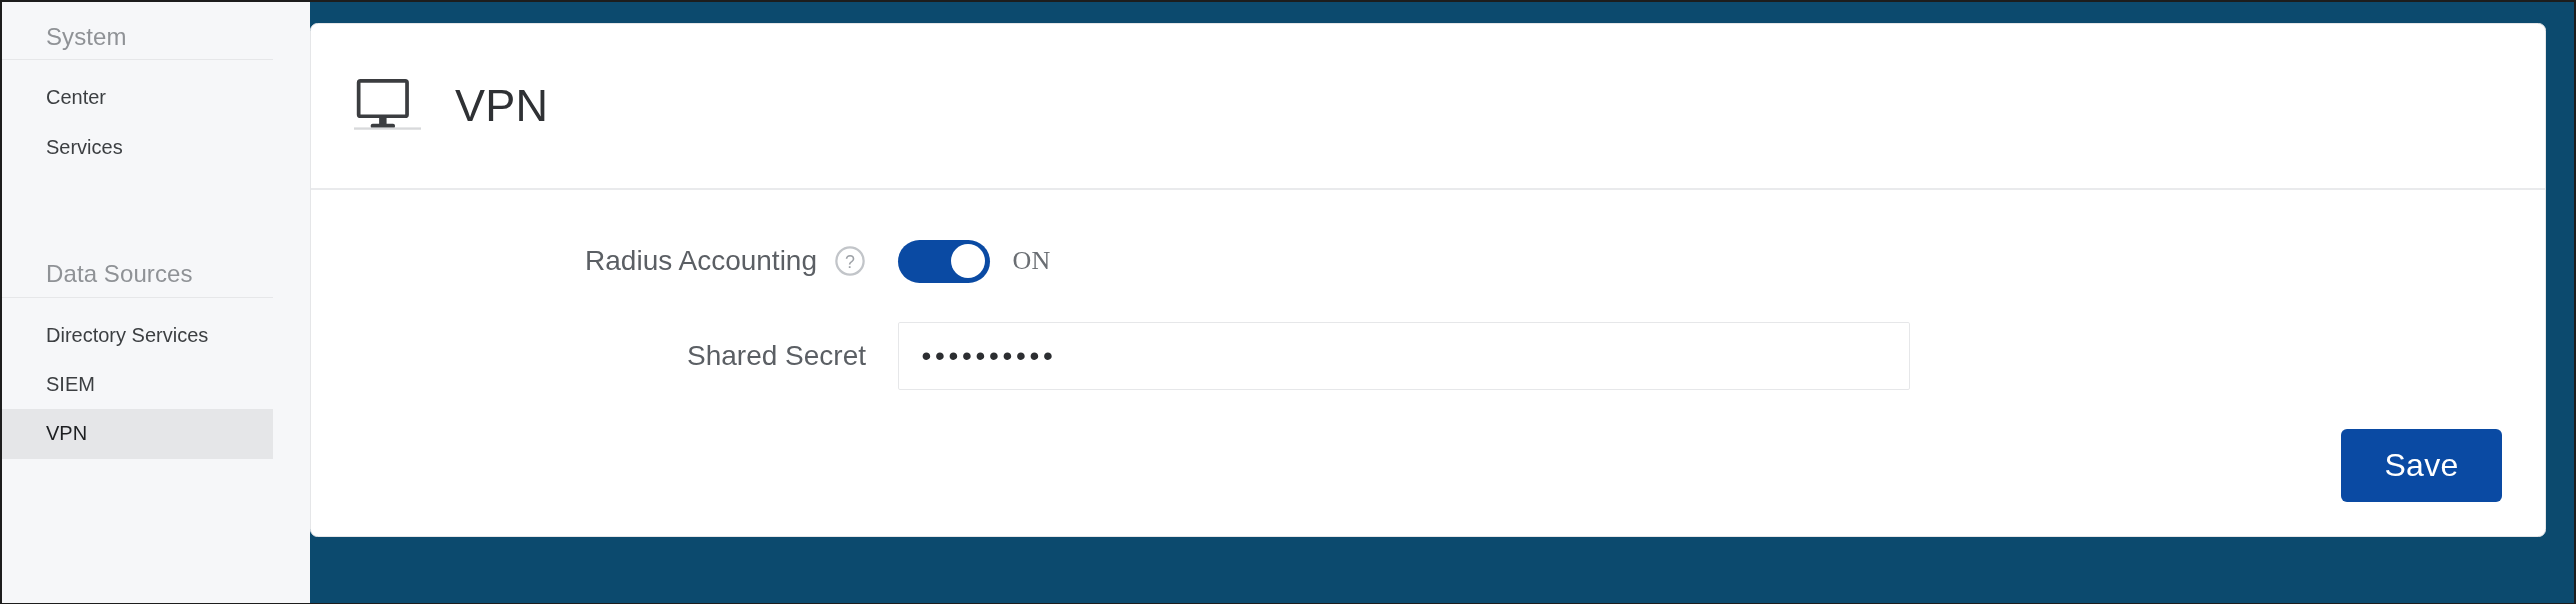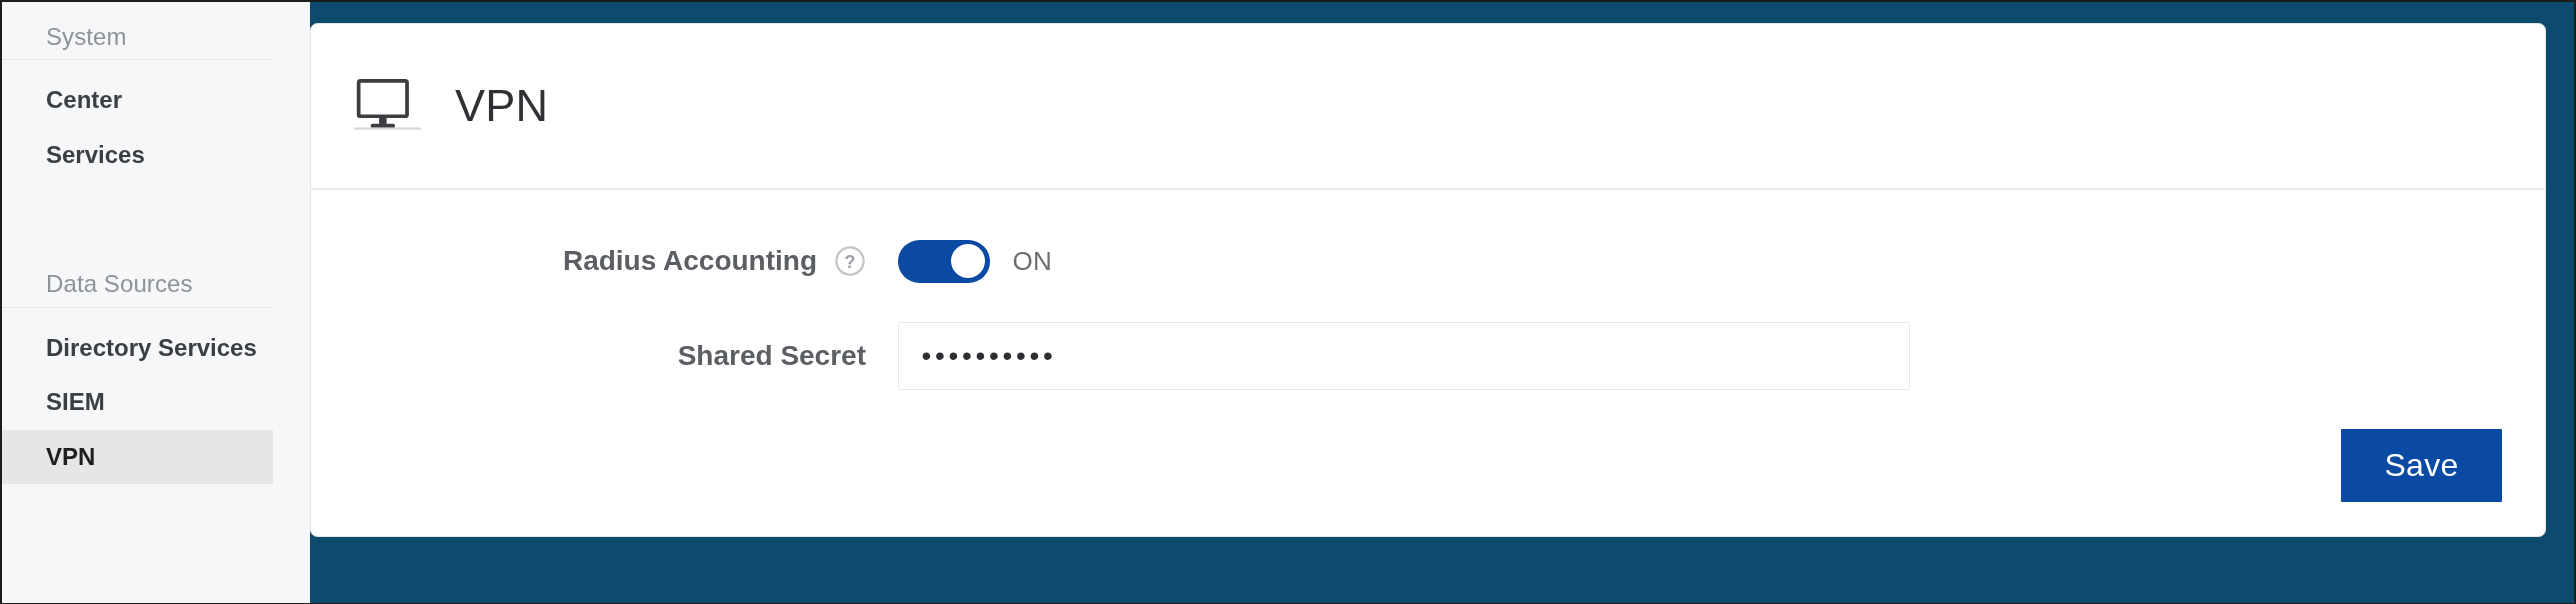--- a/index.html
+++ b/index.html
@@ -46,26 +46,26 @@
     letter-spacing: 0.1px;
   }
 
   .nav-section-header.second {
     margin-top: 88px;
   }
 
   .nav-list { list-style: none; margin-top: 13px; }
 
   .nav-item {
-    font-size: 24px;
+    font-size: 20px;
     color: #3c3f42;
     padding: 12px 0 12px 44px;
     margin-right: 37px;
     line-height: 1.28;
-    font-weight: 700;
+    font-weight: 400;
     cursor: pointer;
   }
 
   .nav-item.multiline { line-height: 1.26; }
 
   .nav-item.active {
     background: #e5e6e8;
     color: #1d1f21;
   }
 
@@ -125,21 +125,21 @@
     margin-bottom: 39px;
   }
 
   .form-label {
     width: 587px;
     flex: 0 0 587px;
     text-align: right;
     padding-right: 32px;
     font-size: 28px;
     color: #5b5f64;
-    font-weight: 700;
+    font-weight: 400;
     display: flex;
     align-items: center;
     justify-content: flex-end;
     gap: 17px;
   }
 
   .help-icon {
     width: 32px;
     height: 32px;
     flex: 0 0 32px;
@@ -168,20 +168,21 @@
     height: 34px;
     border-radius: 50%;
     background: #ffffff;
   }
 
   .toggle-state {
     font-size: 26px;
     color: #6a6e73;
     margin-left: 22.4px;
     letter-spacing: 0.4px;
+    font-family: Liberation Serif, serif;
   }
 
   
   .secret-input {
     width: 1012px;
     height: 68px;
     border: 1.9px solid #e6e7e9;
     background: #ffffff;
     border-radius: 1.9px;
     display: flex;
@@ -200,21 +201,21 @@
     display: flex;
     justify-content: flex-end;
     padding-right: 43px;
     margin-top: 15px;
   }
 
   .save-button {
     background: #0a4aa3;
     color: #ffffff;
     border: none;
-    border-radius: 1px;
+    border-radius: 6px;
     font-size: 32px;
     font-family: "Liberation Sans", sans-serif;
     font-weight: 400;
     width: 161px;
     height: 73px;
     cursor: pointer;
     letter-spacing: 0.3px;
   }
 </style>
 </head>

